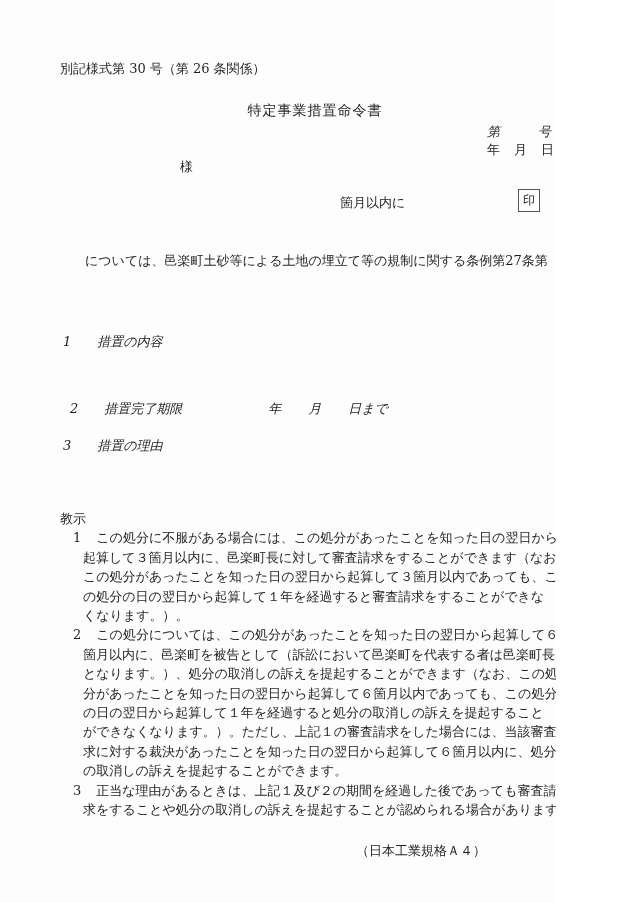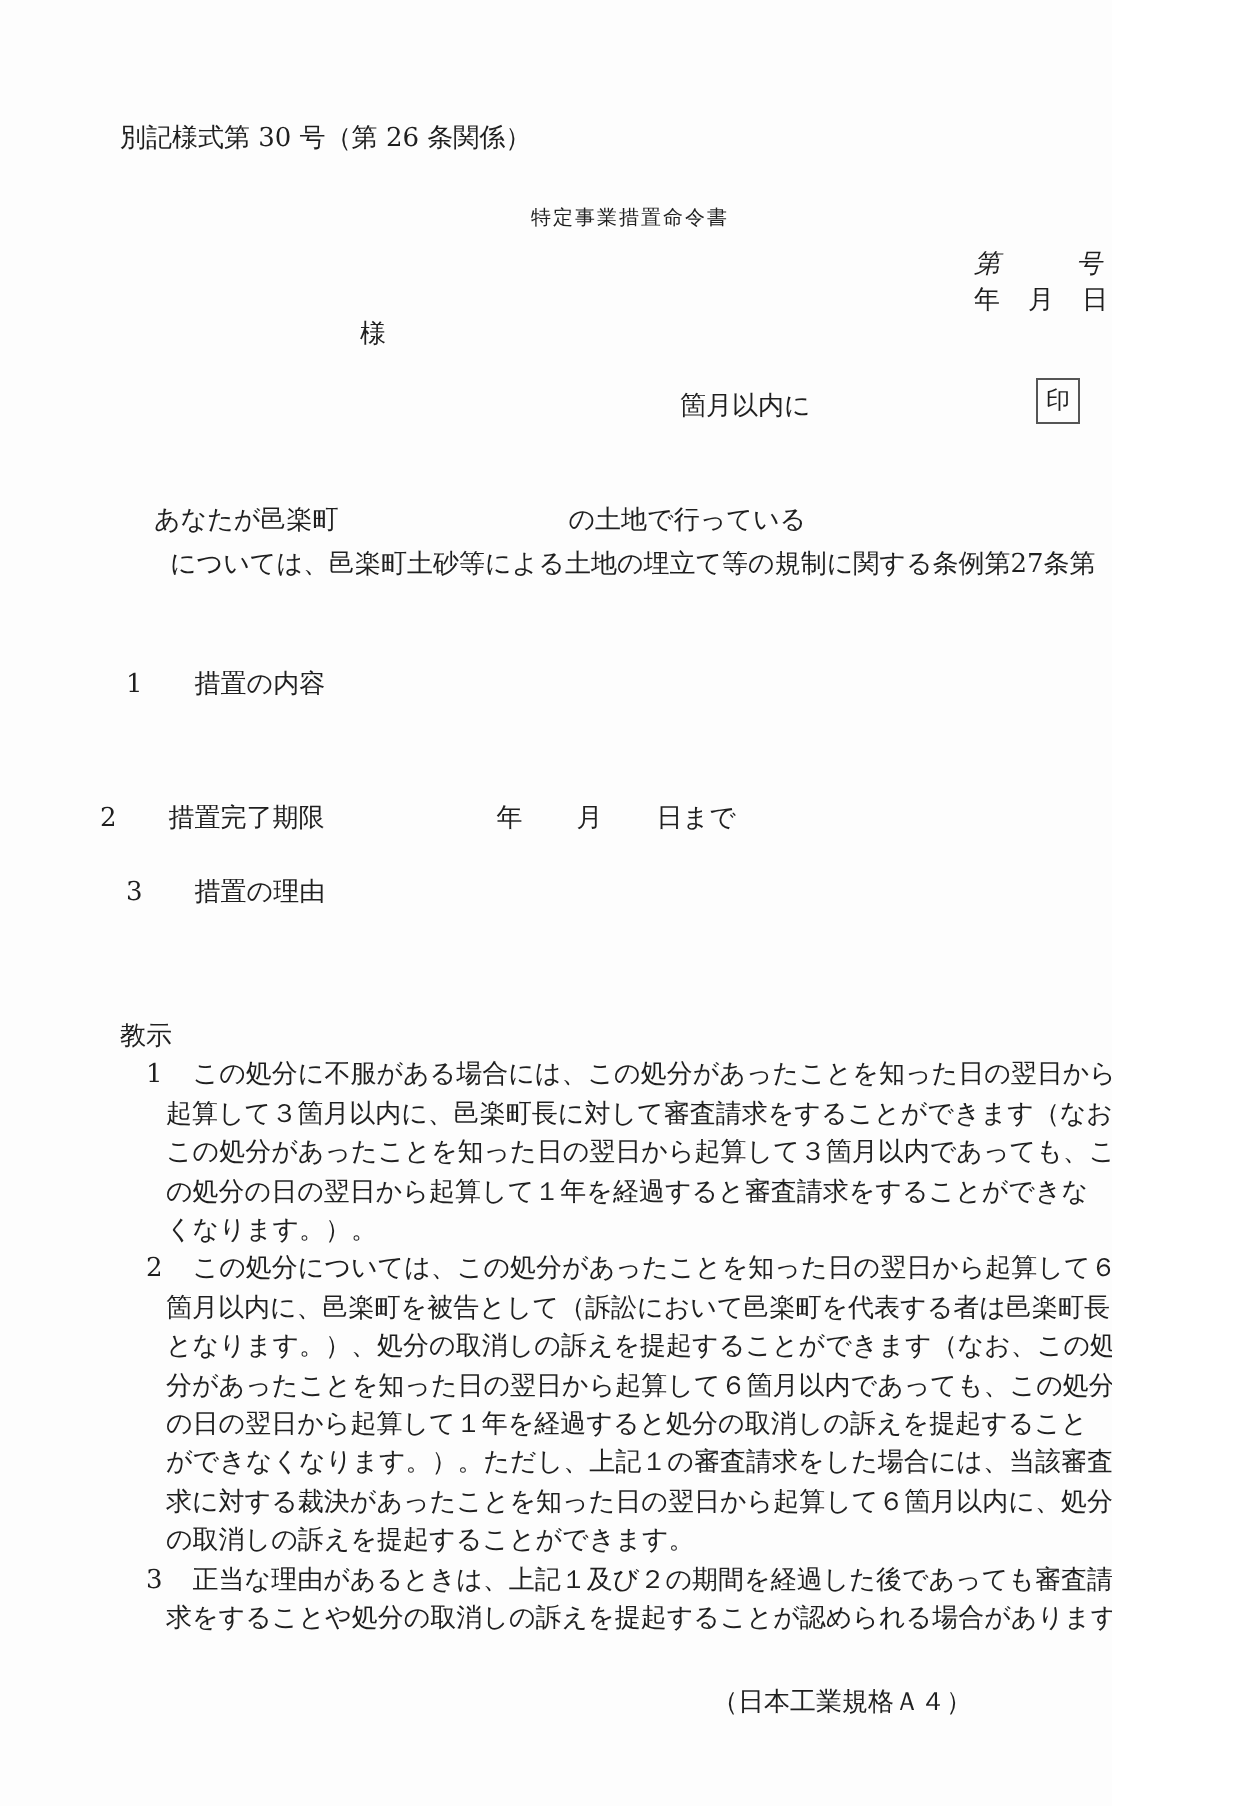--- a/index.html
+++ b/index.html
@@ -16,21 +16,21 @@
     font-family: "DejaVu Serif", "Liberation Serif", serif;
     font-size: 13px;
     overflow: hidden;
   }
   .abs { position: absolute; white-space: nowrap; }
 
   .form-number { left: 60px; top: 60px; }
 
   .doc-title {
     left: 0; top: 102px; width: 630px;
-    text-align: center; font-size: 10px; letter-spacing: 1px;
+    text-align: center; font-size: 14px; letter-spacing: 1px;
   }
 
   .doc-number-line { left: 487px; top: 123px; font-style: italic; }
   .doc-number-line .gap { display: inline-block; width: 38px; }
 
   .date-line { left: 487px; top: 141px; }
   .date-line .gap { display: inline-block; width: 14px; }
 
   .addressee-line { left: 180px; top: 158px; }
 
@@ -43,23 +43,23 @@
     font-size: 12px; line-height: 21px; text-align: center;
   }
 
   .body-para { left: 60px; top: 250px; line-height: 22.4px; }
   .body-para .line { white-space: nowrap; }
   .body-line-1 { margin-left: 17px; }
   .body-line-2 { margin-left: 25px; }
   .body-line-3 { margin-left: 5px; }
   .blank-gap { display: inline-block; width: 115px; }
 
-  .section { white-space: nowrap; }
+  .section { white-space: nowrap; font-style: italic; }
   .section-1 { left: 63px; top: 333px; }
-  .section-2 { left: 50px; top: 400px; }
+  .section-2 { left: 70px; top: 400px; }
   .section-3 { left: 63px; top: 437px; }
   .sec-gap { display: inline-block; width: 26px; }
   .wide-gap { display: inline-block; width: 86px; }
   .md-gap { display: inline-block; width: 27px; }
 
   .instruction { left: 60px; top: 509px; width: 540px; line-height: 19.4px; white-space: normal; }
   .instruction-heading { white-space: nowrap; }
   .instruction-item { padding-left: 23px; text-indent: -10px; }
   .item-no { margin-right: 15px; }
   .item-lines { white-space: pre; text-align: center; }
@@ -83,23 +83,20 @@
     <span>年</span><span class="gap"></span><span>月</span><span class="gap"></span><span>日</span>
   </div>
 
   <div class="abs addressee-line">様</div>
 
   <div class="abs issuer-line">箇月以内に</div>
 
   <div class="seal-box">印</div>
 
   <div class="abs body-para">
-    <div class="line body-line-1">
-      <span>あなたが邑楽町</span><span class="blank-gap"></span><span>の土地で行っている</span>
-    </div>
     <div class="line body-line-2">については、邑楽町土砂等による土地の埋立て等の規制に関する条例第27条第</div>
   </div>
 
   <div class="abs section section-1">
     <span>1</span><span class="sec-gap"></span><span>措置の内容</span>
   </div>
 
   <div class="abs section section-2">
     <span>2</span><span class="sec-gap"></span><span>措置完了期限</span><span class="wide-gap"></span><span>年</span><span class="md-gap"></span><span>月</span><span class="md-gap"></span><span>日まで</span>
   </div>

